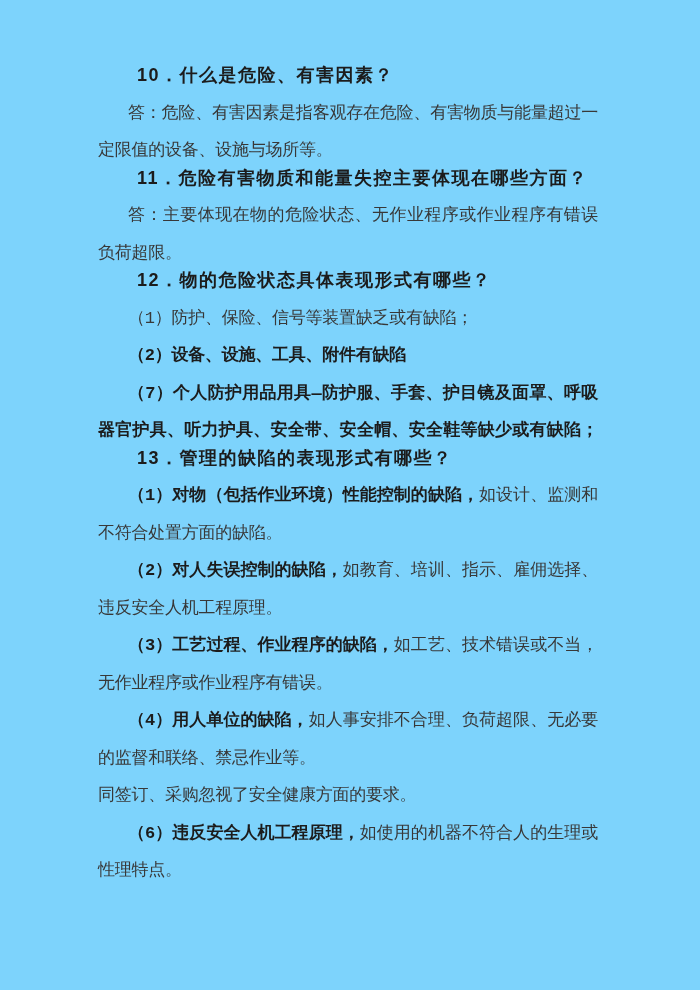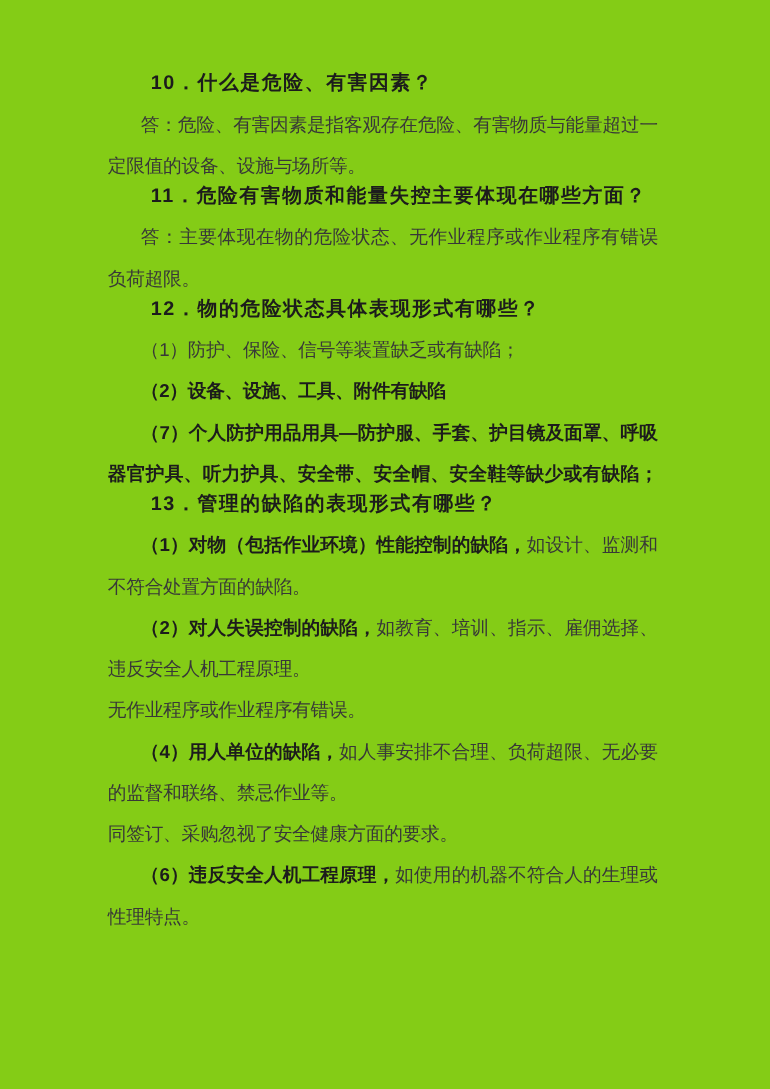--- a/index.html
+++ b/index.html
@@ -4,31 +4,31 @@
 <style>
   html, body {
     margin: 0;
     padding: 0;
     background: #ffffff;
   }
   .page {
     position: relative;
     width: 700px;
     height: 990px;
-    background: #84cc16;
+    background: #7dd3fc;
     overflow: hidden;
   }
   .text-block {
     position: absolute;
     left: 98px;
     top: 67px;
     width: 500px;
   }
   .line {
-    font-family: Liberation Sans, sans-serif;
+    font-family: Liberation Mono, monospace;
     font-size: 17px;
     letter-spacing: -0.25px;
     color: #383838;
     height: 37.5px;
     line-height: 37.5px;
     white-space: nowrap;
     overflow: visible;
   }
   .line.indent {
     text-indent: 30px;
@@ -70,20 +70,21 @@
       <div class="line heading indent"><span class="run bold">12．物的危险状态具体表现形式有哪些？</span></div>
       <div class="line body indent"><span class="run">（1）防护、保险、信号等装置缺乏或有缺陷；</span></div>
       <div class="line body indent"><span class="run bold">（2）设备、设施、工具、附件有缺陷</span></div>
       <div class="line body indent just"><span class="run bold">（7）个人防护用品用具—防护服、手套、护目镜及面罩、呼吸</span></div>
       <div class="line body just"><span class="run bold">器官护具、听力护具、安全带、安全帽、安全鞋等缺少或有缺陷；</span></div>
       <div class="line heading indent"><span class="run bold">13．管理的缺陷的表现形式有哪些？</span></div>
       <div class="line body indent just"><span class="run bold">（1）对物（包括作业环境）性能控制的缺陷，</span><span class="run">如设计、监测和</span></div>
       <div class="line body"><span class="run">不符合处置方面的缺陷。</span></div>
       <div class="line body indent just"><span class="run bold">（2）对人失误控制的缺陷，</span><span class="run">如教育、培训、指示、雇佣选择、</span></div>
       <div class="line body"><span class="run">违反安全人机工程原理。</span></div>
+      <div class="line body indent just"><span class="run bold">（3）工艺过程、作业程序的缺陷，</span><span class="run">如工艺、技术错误或不当，</span></div>
       <div class="line body"><span class="run">无作业程序或作业程序有错误。</span></div>
       <div class="line body indent just"><span class="run bold">（4）用人单位的缺陷，</span><span class="run">如人事安排不合理、负荷超限、无必要</span></div>
       <div class="line body"><span class="run">的监督和联络、禁忌作业等。</span></div>
       <div class="line body"><span class="run">同签订、采购忽视了安全健康方面的要求。</span></div>
       <div class="line body indent just"><span class="run bold">（6）违反安全人机工程原理，</span><span class="run">如使用的机器不符合人的生理或</span></div>
       <div class="line body"><span class="run">性理特点。</span></div>
     </div>
 </div>
 
 </body></html>

